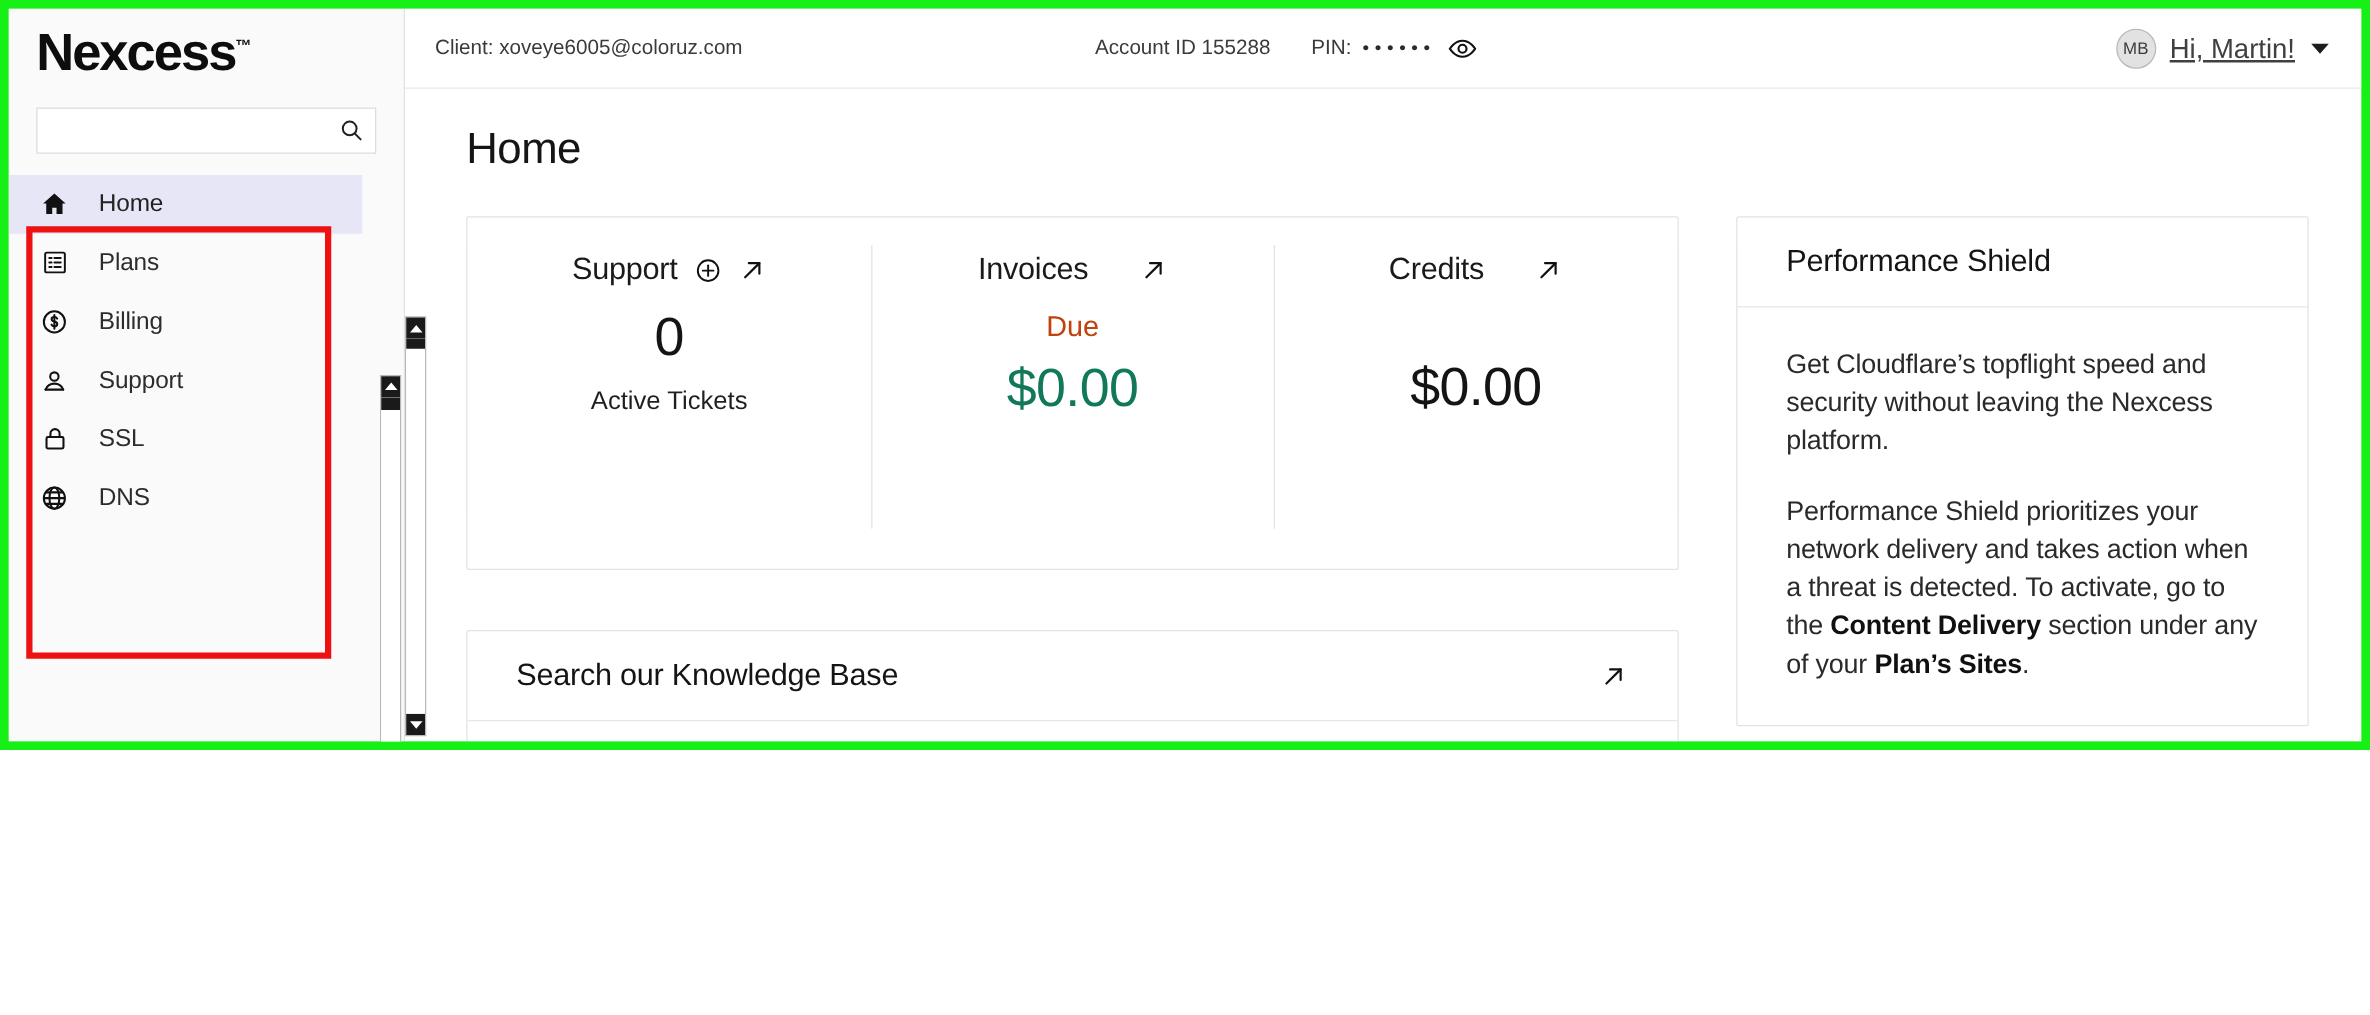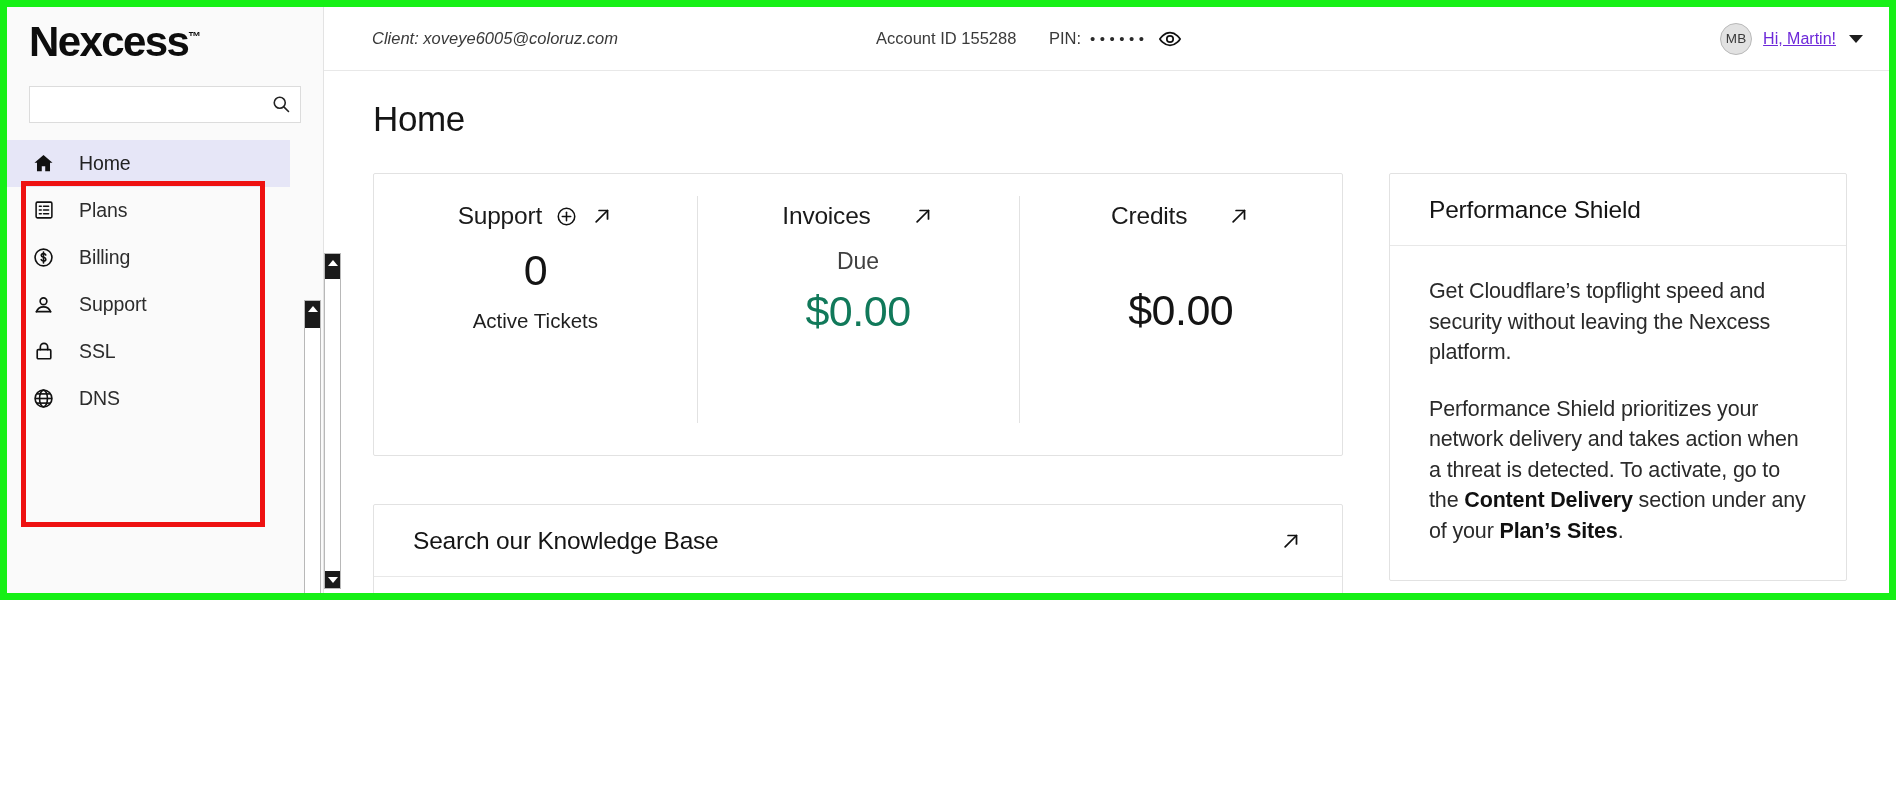--- a/index.html
+++ b/index.html
@@ -200,22 +200,22 @@
   #topbar {
     position: relative;
     height: 64px;
     flex: 0 0 64px;
     border-bottom: 1px solid #e8e8e8;
     display: flex;
     align-items: center;
     background: #ffffff;
   }
   .tb-client {
-    position: absolute; left: 48px;
-    font-size: 16.5px; color: #3a3a3a; font-style: italic;
+    position: absolute; left: 24px;
+    font-size: 16.5px; color: #3a3a3a;
   }
   .tb-acct {
     position: absolute; left: 552px;
     font-size: 16.5px; color: #3a3a3a;
     white-space: nowrap;
   }
   .tb-pin {
     position: absolute; left: 725px;
     display: flex; align-items: center; gap: 9px;
     font-size: 16.5px; color: #3a3a3a;
@@ -236,21 +236,21 @@
   .avatar {
     width: 32px; height: 32px;
     border-radius: 50%;
     background: #e2e2e2;
     border: 1px solid #b9b9b9;
     display: flex; align-items: center; justify-content: center;
     font-size: 13.5px; color: #3a3a3a; font-weight: 400;
     letter-spacing: 0.2px;
   }
   .greet {
-    font-size: 16px; color: #6d28d9;
+    font-size: 22px; color: #404040;
     text-decoration: underline;
   }
   .chev {
     width: 0; height: 0;
     border-left: 7px solid transparent;
     border-right: 7px solid transparent;
     border-top: 8px solid #1d1d1d;
     margin-left: 2px;
   }
 
@@ -313,21 +313,21 @@
     gap: 13px;
     margin-bottom: 4px;
   }
   .stat-title {
     font-size: 24.5px;
     color: #1a1a1a;
     letter-spacing: -0.2px;
   }
   .stat-sub {
     font-size: 23px;
-    color: #404040;
+    color: #c2410c;
     margin-top: 14px;
   }
   .stat-value {
     font-size: 43px;
     color: #141414;
     margin-top: 12px;
     font-weight: 400;
     letter-spacing: -0.5px;
   }
   .stat-value.money { color: #11795a; }

